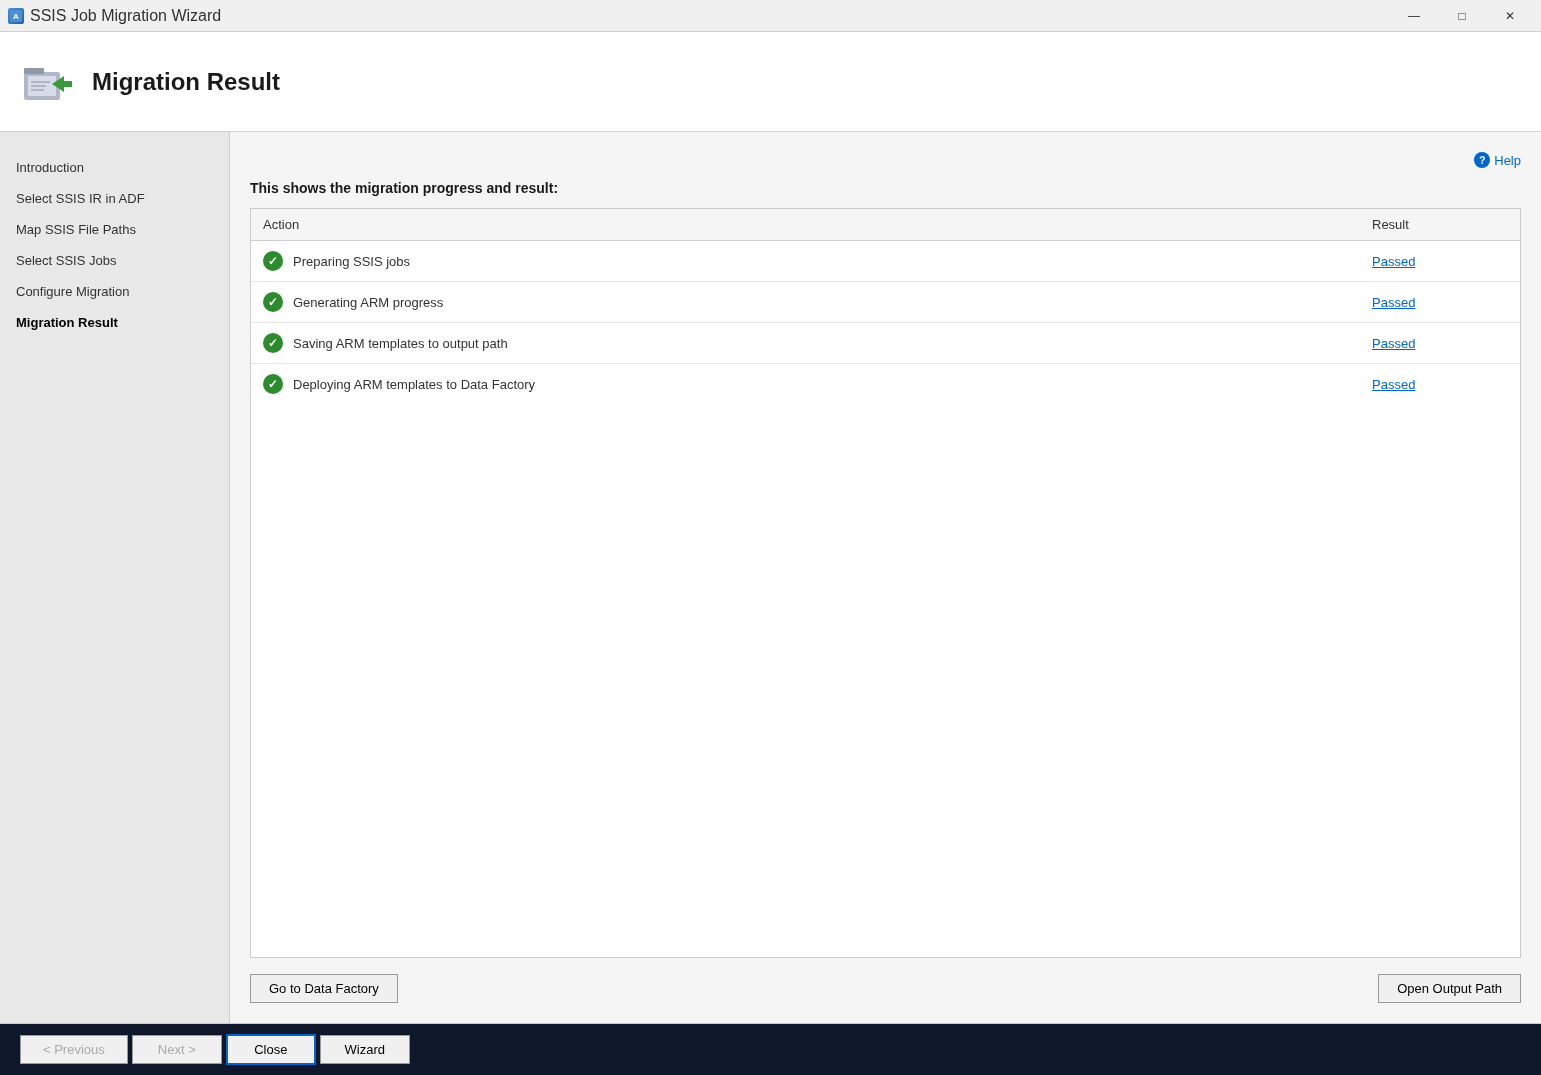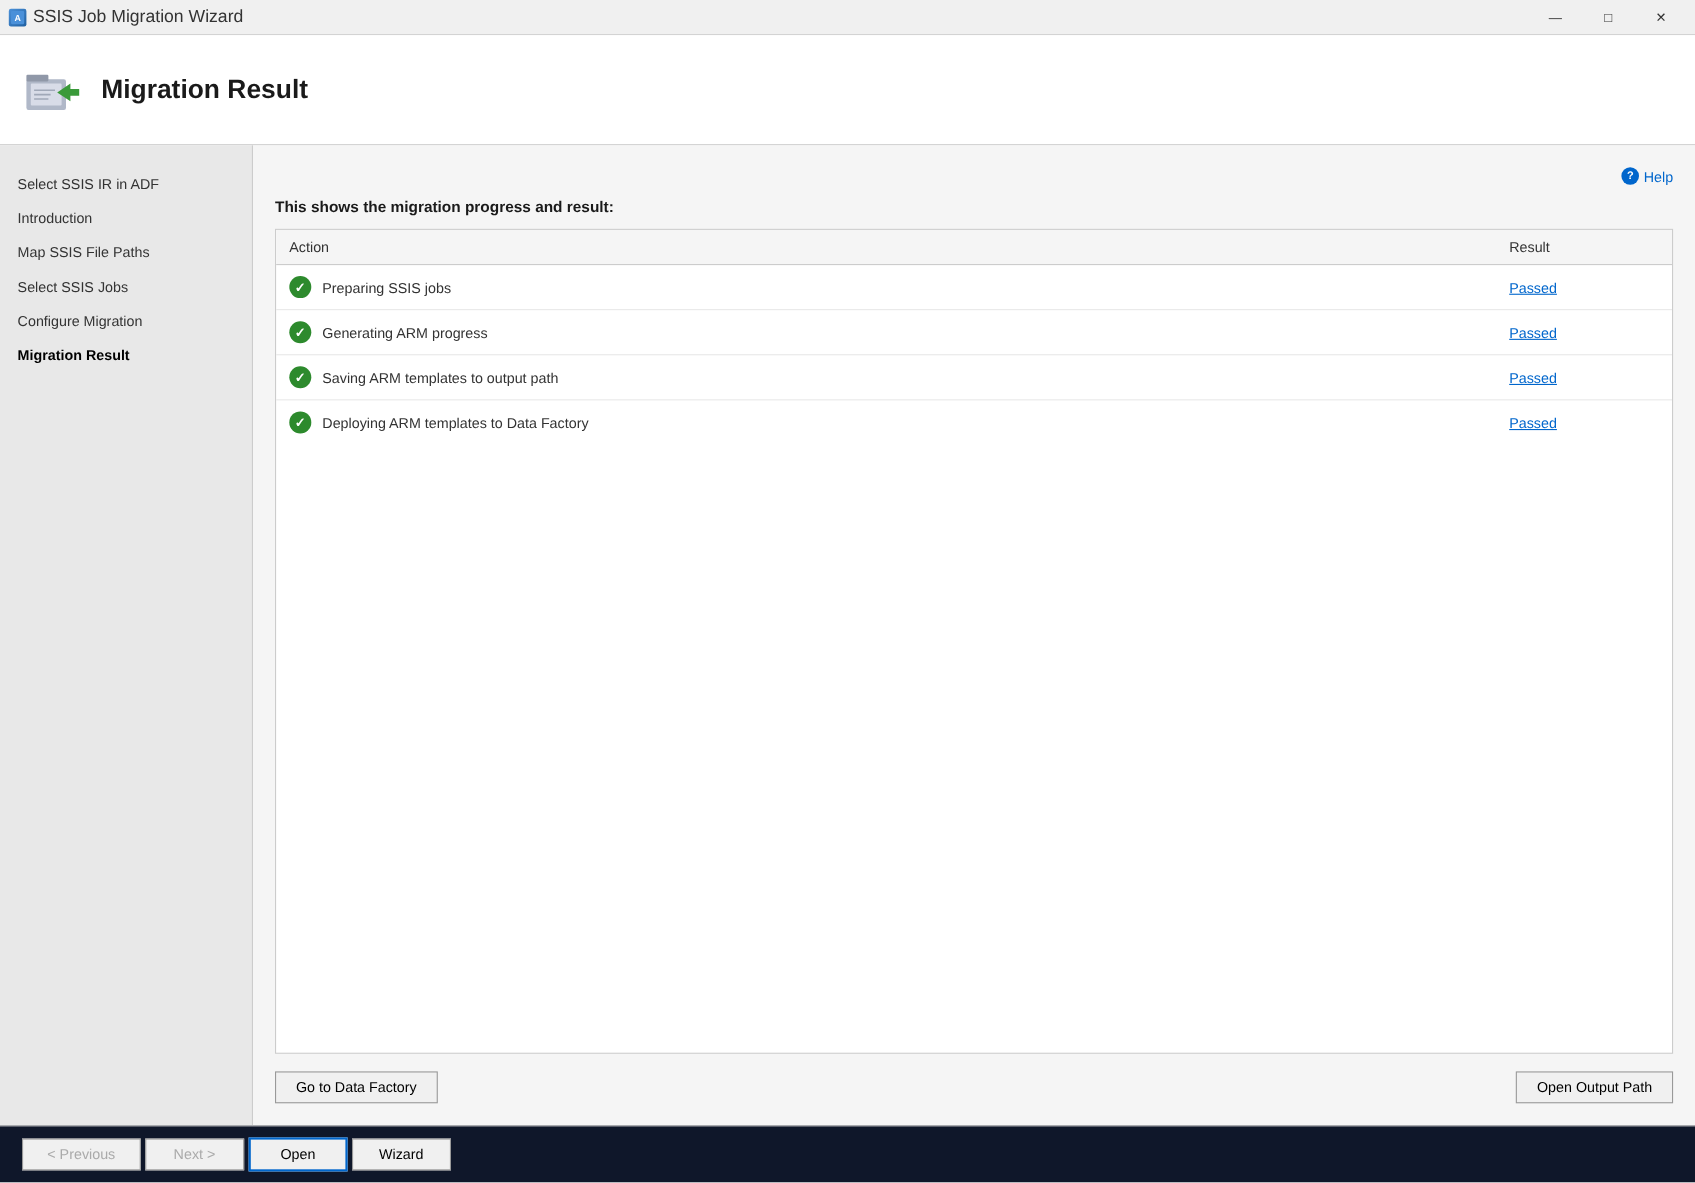--- a/index.html
+++ b/index.html
@@ -277,22 +277,22 @@
         <line x1="11" y1="32" x2="26" y2="32" stroke="#a0a8b8" stroke-width="1.5"></line>
         <line x1="11" y1="36" x2="24" y2="36" stroke="#a0a8b8" stroke-width="1.5"></line>
       </svg>
     </div>
     <h1 class="header-title">Migration Result</h1>
   </div>
 
   <div class="content-area">
 
     <div class="sidebar">
+      <div class="sidebar-item">Introduction</div>
       <div class="sidebar-item">Select SSIS IR in ADF</div>
-      <div class="sidebar-item">Introduction</div>
       <div class="sidebar-item">Map SSIS File Paths</div>
       <div class="sidebar-item">Select SSIS Jobs</div>
       <div class="sidebar-item">Configure Migration</div>
       <div class="sidebar-item active">Migration Result</div>
     </div>
 
     <div class="main-content">
       <div class="help-row">
         <a class="help-link">
           <span class="help-icon-circle">?</span>
@@ -355,16 +355,16 @@
       <div class="bottom-buttons-row">
         <button class="btn">Go to Data Factory</button>
         <button class="btn">Open Output Path</button>
       </div>
     </div>
   </div>
 
   <div class="footer">
     <button class="footer-btn disabled">&lt; Previous</button>
     <button class="footer-btn disabled">Next &gt;</button>
-    <button class="footer-btn primary">Open</button>
+    <button class="footer-btn primary">Close</button>
     <button class="footer-btn">Wizard</button>
   </div>
 </div>
 
 </body></html>

